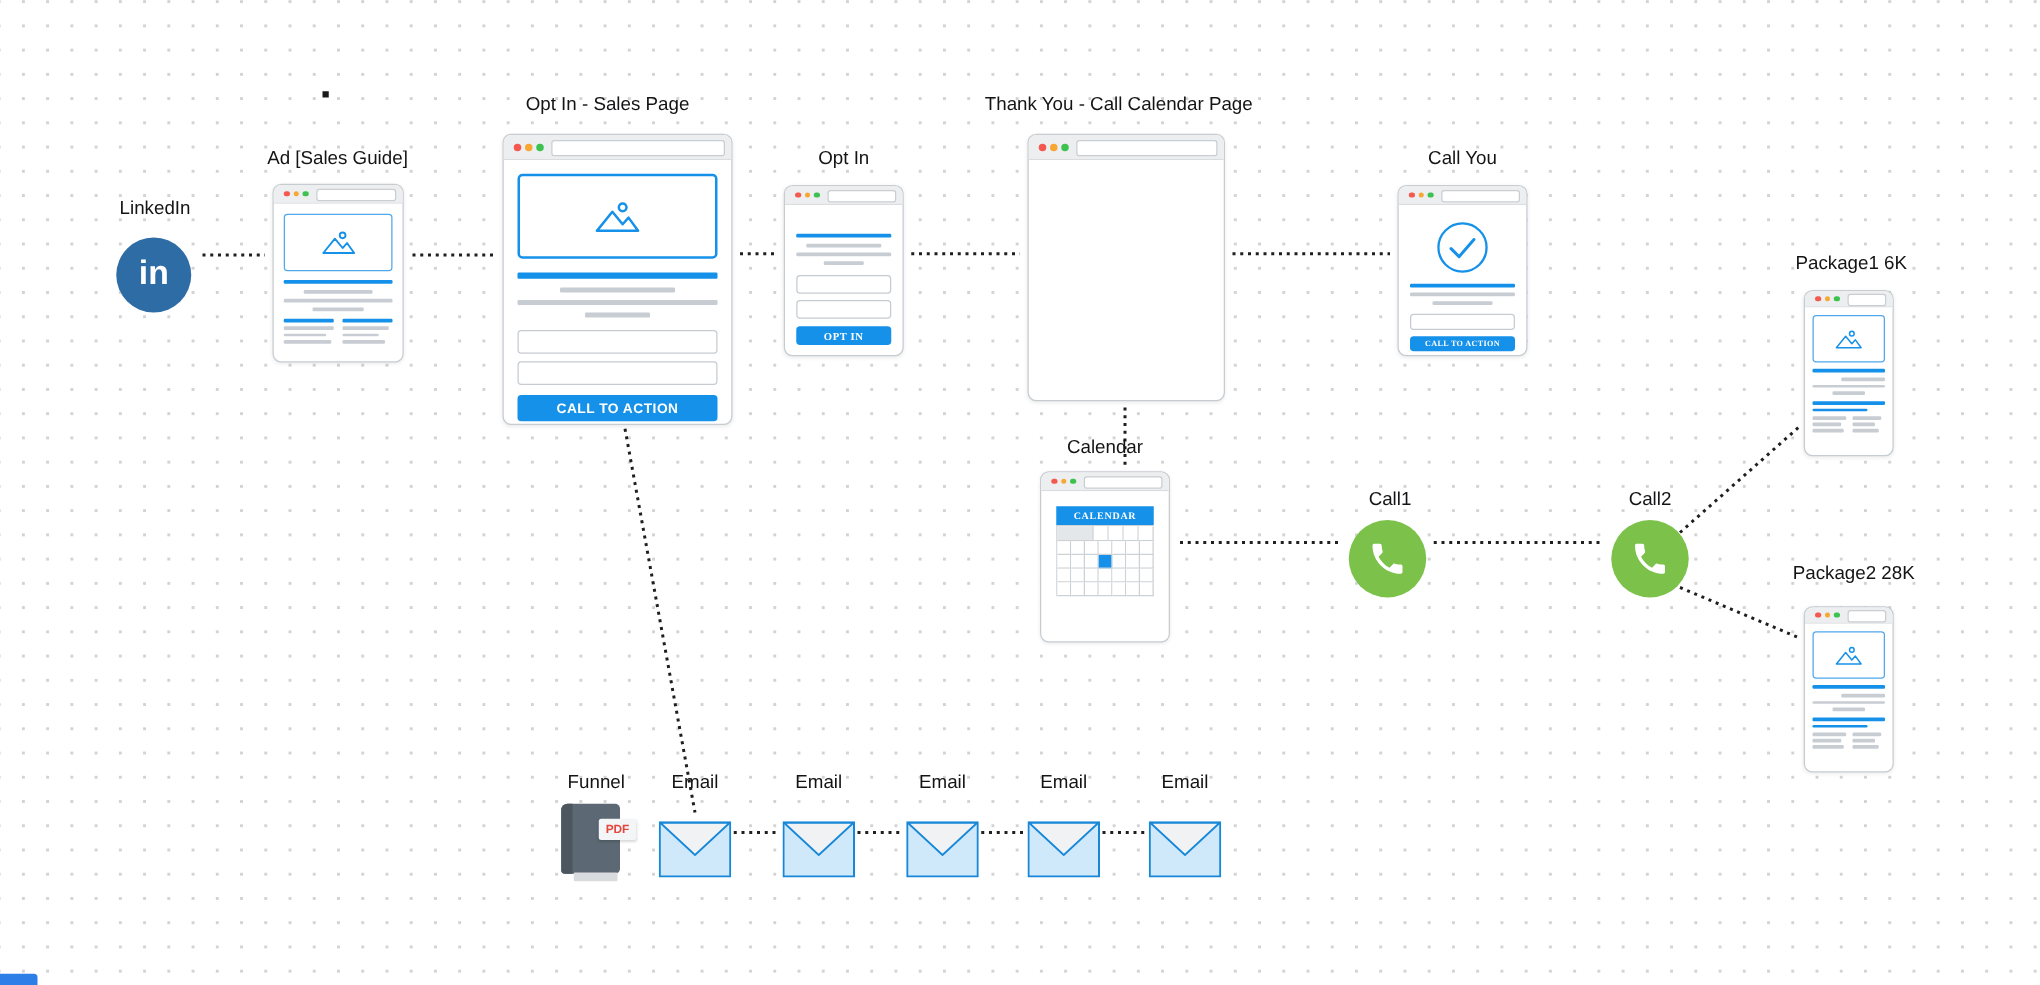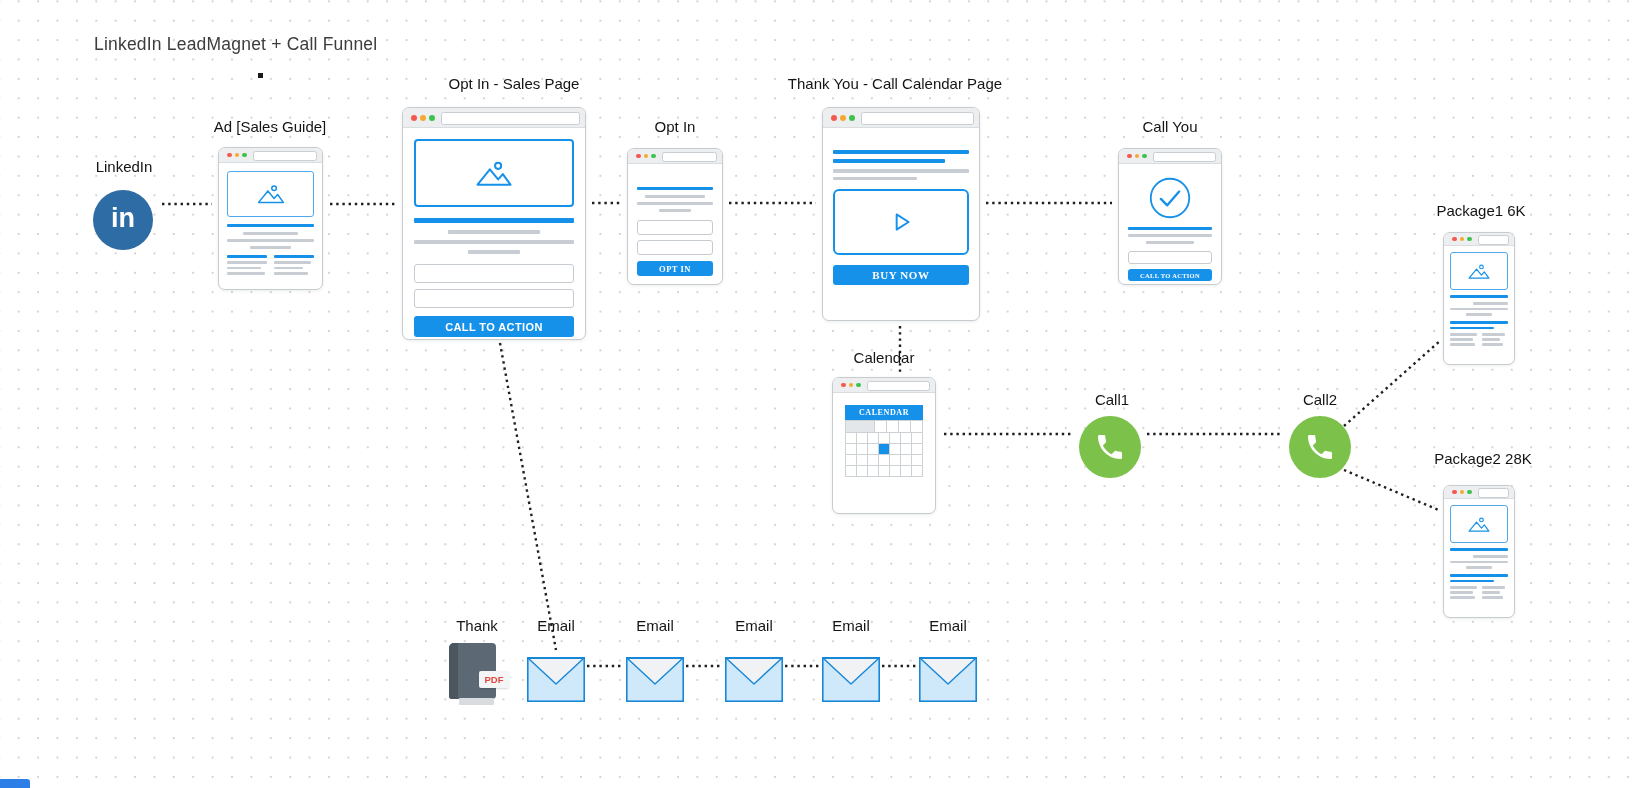--- a/index.html
+++ b/index.html
@@ -31,21 +31,20 @@
   .book-body{position:absolute;left:0;top:0;right:0;bottom:6px;border-radius:5px 4px 4px 3px;}
   .book-spine{position:absolute;left:0;top:0;bottom:0;width:9px;border-radius:5px 0 0 3px;}
   .book-pages{position:absolute;left:10px;right:2px;bottom:0;height:7px;border-radius:1px;}
   .pdf-badge{position:absolute;width:30px;height:17px;display:flex;align-items:center;justify-content:center;
     font-size:9.5px;font-weight:800;border-radius:2px;box-shadow:0 1px 2px rgba(0,0,0,.15);}
 </style>
 </head>
 <body>
 
 <div class="canvas">
-  <h1 class="title">LinkedIn LeadMagnet + Call Funnel</h1>
   <div class="stray"></div>
   <svg id="edges" viewBox="0 0 1632 788">
       <line x1="162" y1="204" x2="212" y2="204" stroke="#1f1f1f" stroke-width="2.4" stroke-dasharray="2.4 3.8"></line>
       <line x1="330" y1="204" x2="396" y2="204" stroke="#1f1f1f" stroke-width="2.4" stroke-dasharray="2.4 3.8"></line>
       <line x1="592" y1="203" x2="621" y2="203" stroke="#1f1f1f" stroke-width="2.4" stroke-dasharray="2.4 3.8"></line>
       <line x1="729" y1="203" x2="816" y2="203" stroke="#1f1f1f" stroke-width="2.4" stroke-dasharray="2.4 3.8"></line>
       <line x1="986" y1="203" x2="1112" y2="203" stroke="#1f1f1f" stroke-width="2.4" stroke-dasharray="2.4 3.8"></line>
       <line x1="900" y1="326" x2="900" y2="372" stroke="#1f1f1f" stroke-width="2.4" stroke-dasharray="2.4 3.8"></line>
       <line x1="944" y1="434" x2="1073" y2="434" stroke="#1f1f1f" stroke-width="2.4" stroke-dasharray="2.4 3.8"></line>
       <line x1="1147" y1="434" x2="1283" y2="434" stroke="#1f1f1f" stroke-width="2.4" stroke-dasharray="2.4 3.8"></line>
@@ -119,21 +118,21 @@
             <div class="ln" style="width:100%;height:5px;background:#1691e9;margin-top:11px"></div>
             <div class="ln" style="width:58%;height:4px;background:#c8cdd4;margin:7px auto 0"></div>
             <div class="ln" style="width:100%;height:4px;background:#c8cdd4;margin-top:6px"></div>
             <div class="ln" style="width:32%;height:4px;background:#c8cdd4;margin:6px auto 0"></div>
             <div class="input" style="height:17px;margin-top:10px"></div>
             <div class="input" style="height:17px;margin-top:6px"></div>
             <div class="cta " style="height:21px;margin-top:8px;font-size:11px;letter-spacing:0.4px;background:#1691e9">CALL TO ACTION</div>
           </div>
         </div>
       </div>
-      <div class="node-label" style="left: 374px; top: 74px;">Opt In - Sales Page</div>
+      <div class="node-label" style="left: 346px; top: 74px;">Opt In - Sales Page</div>
       <div class="node" style="left: 627px; top: 148px; width: 96px; height: 137px;">
         <div class="bwin">
           <div class="bhead" style="height:14px">
             <span class="tdot" style="width:4.5px;height:4.5px;top:4.75px;left:8px;background:#f3594f"></span>
             <span class="tdot" style="width:4.5px;height:4.5px;top:4.75px;left:15.5px;background:#f7a832"></span>
             <span class="tdot" style="width:4.5px;height:4.5px;top:4.75px;left:23px;background:#3dc24f"></span>
             <div class="abar" style="left:33.5px;top:3px;height:8px"></div>
           </div>
           <div class="bcontent" style="padding:9px;padding-top:23px">
             <div class="ln" style="width:100%;height:3px;background:#1691e9;"></div>
@@ -147,32 +146,20 @@
         </div>
       </div>
       <div class="node-label" style="left: 535px; top: 117px;">Opt In</div>
       <div class="node" style="left: 822px; top: 107px; width: 158px; height: 214px;">
         <div class="bwin">
           <div class="bhead" style="height:19px">
             <span class="tdot" style="width:6px;height:6px;top:6.5px;left:8px;background:#f3594f"></span>
             <span class="tdot" style="width:6px;height:6px;top:6.5px;left:17px;background:#f7a832"></span>
             <span class="tdot" style="width:6px;height:6px;top:6.5px;left:26px;background:#3dc24f"></span>
             <div class="abar" style="left:38px;top:4px;height:11px"></div>
-          </div>
-          <div class="bcontent" style="padding:10px;padding-top:22px">
-            <div class="ln" style="width:100%;height:4px;background:#1691e9;"></div>
-            <div class="ln" style="width:82%;height:4px;background:#1691e9;margin-top:5px"></div>
-            <div class="ln" style="width:100%;height:3.5px;background:#c8cdd4;margin-top:6px"></div>
-            <div class="ln" style="width:62%;height:3.5px;background:#c8cdd4;margin-top:4px"></div>
-            <div class="imgbox" style="height:62px;border:2px solid #1691e9;border-radius:6px;margin-top:9px">
-              <svg width="26" height="26" viewBox="0 0 24 24">
-                <path d="M8 5 L19 12 L8 19 Z" fill="none" stroke="#1691e9" stroke-width="1.8" stroke-linejoin="round"></path>
-              </svg>
-            </div>
-            <div class="cta serifbtn" style="height:20px;margin-top:10px;font-size:11px;letter-spacing:0.6px;background:#1691e9">BUY NOW</div>
           </div>
         </div>
       </div>
       <div class="node-label" style="left: 755px; top: 74px;">Thank You - Call Calendar Page</div>
       <div class="node" style="left: 1118px; top: 148px; width: 104px; height: 137px;">
         <div class="bwin">
           <div class="bhead" style="height:14px">
             <span class="tdot" style="width:4.5px;height:4.5px;top:4.75px;left:8px;background:#f3594f"></span>
             <span class="tdot" style="width:4.5px;height:4.5px;top:4.75px;left:15.5px;background:#f7a832"></span>
             <span class="tdot" style="width:4.5px;height:4.5px;top:4.75px;left:23px;background:#3dc24f"></span>
@@ -341,23 +328,23 @@
             </div>
           </div>
         </div>
       </div>
       <div class="node-label" style="left: 1343px; top: 449px;">Package2 28K</div>
       <div class="node" style="left: 449px; top: 643px; width: 47px; height: 62px;">
         <div class="book-body" style="background:#5c6873">
           <div class="book-spine" style="background:#4b565f"></div>
         </div>
         <div class="book-pages" style="background:#d9dcdf"></div>
-        <div class="pdf-badge" style="right:-13px;top:28px;background:#f4f5f6;color:#e5473e">PDF</div>
-      </div>
-      <div class="node-label" style="left: 337px; top: 616px;">Thank</div>
+        <div class="pdf-badge" style="right:-13px;top:12px;background:#f4f5f6;color:#e5473e">PDF</div>
+      </div>
+      <div class="node-label" style="left: 337px; top: 616px;">Funnel</div>
       <div class="node" style="left: 527px; top: 657px; width: 58px; height: 45px;"><svg width="58" height="45" viewBox="0 0 58 45">
           <rect x="0.8" y="0.8" width="56.4" height="43.4" fill="#cfe9fb" stroke="#1787d8" stroke-width="1.6"></rect>
           <path d="M1.2 1.2 L29 27 L56.8 1.2 Z" fill="#f0f2f4" stroke="#1787d8" stroke-width="1.4" stroke-linejoin="round"></path>
         </svg></div>
       <div class="node-label" style="left: 416px; top: 616px;">Email</div>
       <div class="node" style="left: 626px; top: 657px; width: 58px; height: 45px;"><svg width="58" height="45" viewBox="0 0 58 45">
           <rect x="0.8" y="0.8" width="56.4" height="43.4" fill="#cfe9fb" stroke="#1787d8" stroke-width="1.6"></rect>
           <path d="M1.2 1.2 L29 27 L56.8 1.2 Z" fill="#f0f2f4" stroke="#1787d8" stroke-width="1.4" stroke-linejoin="round"></path>
         </svg></div>
       <div class="node-label" style="left: 515px; top: 616px;">Email</div>

